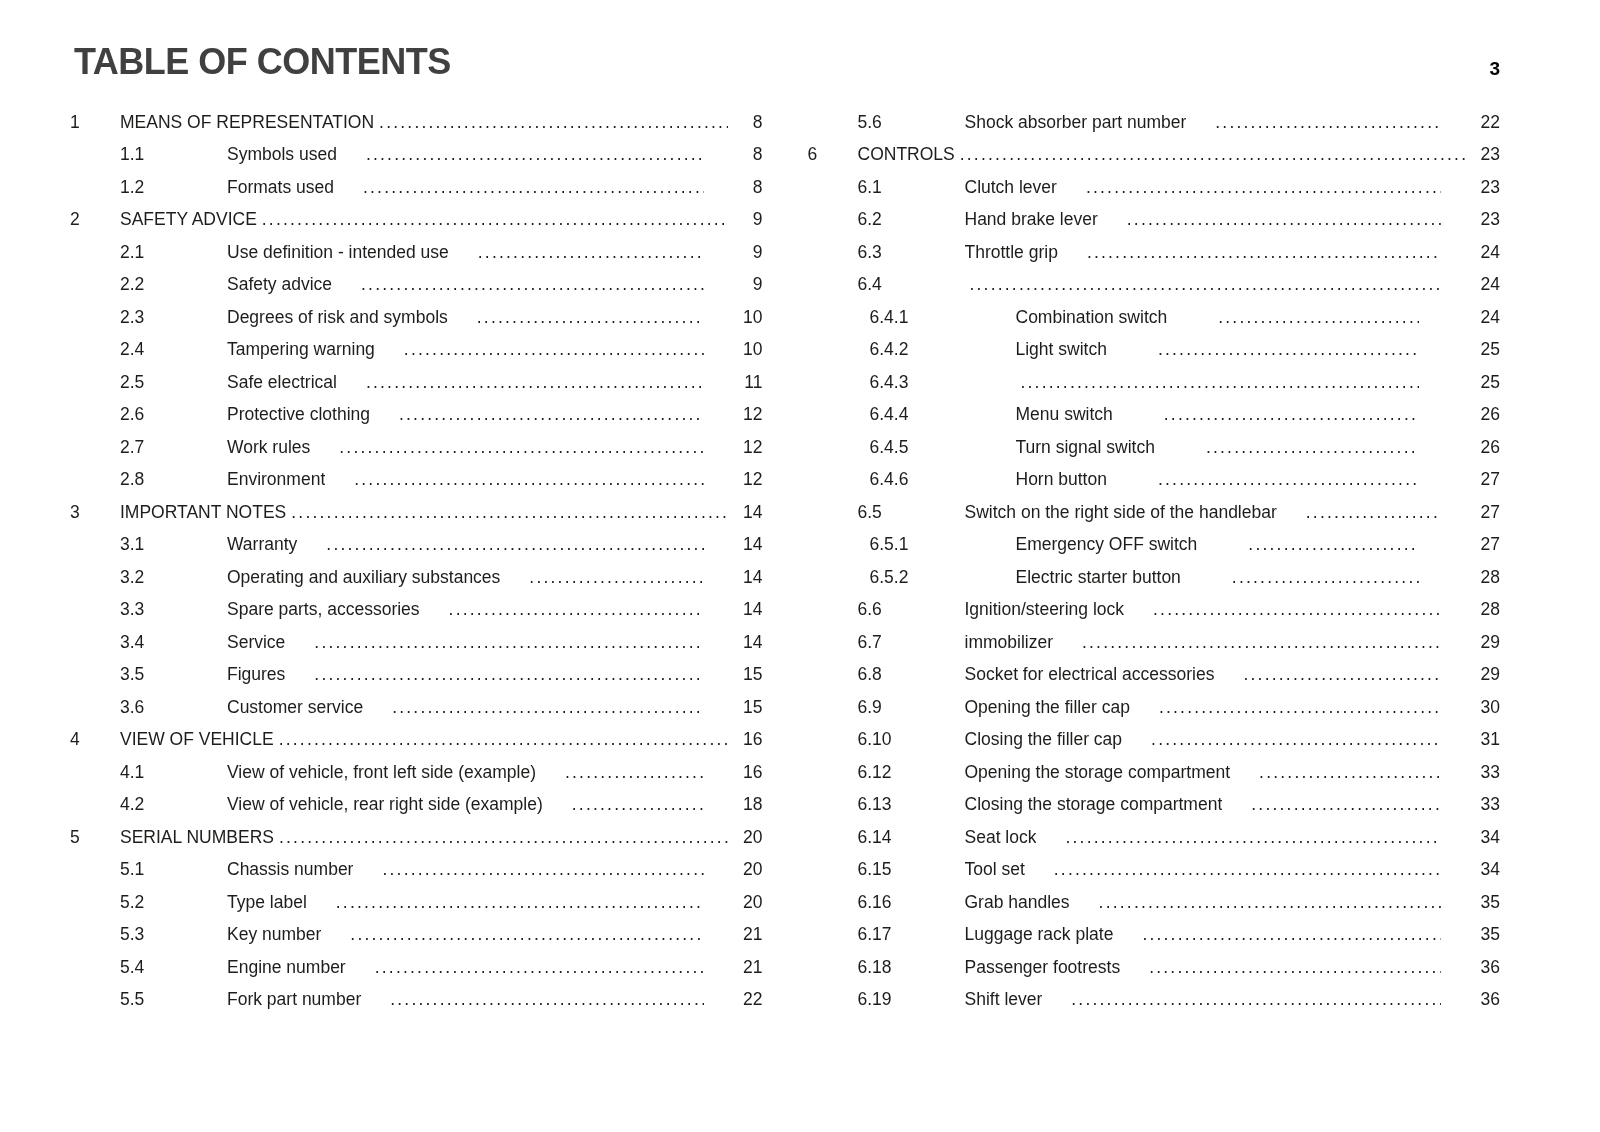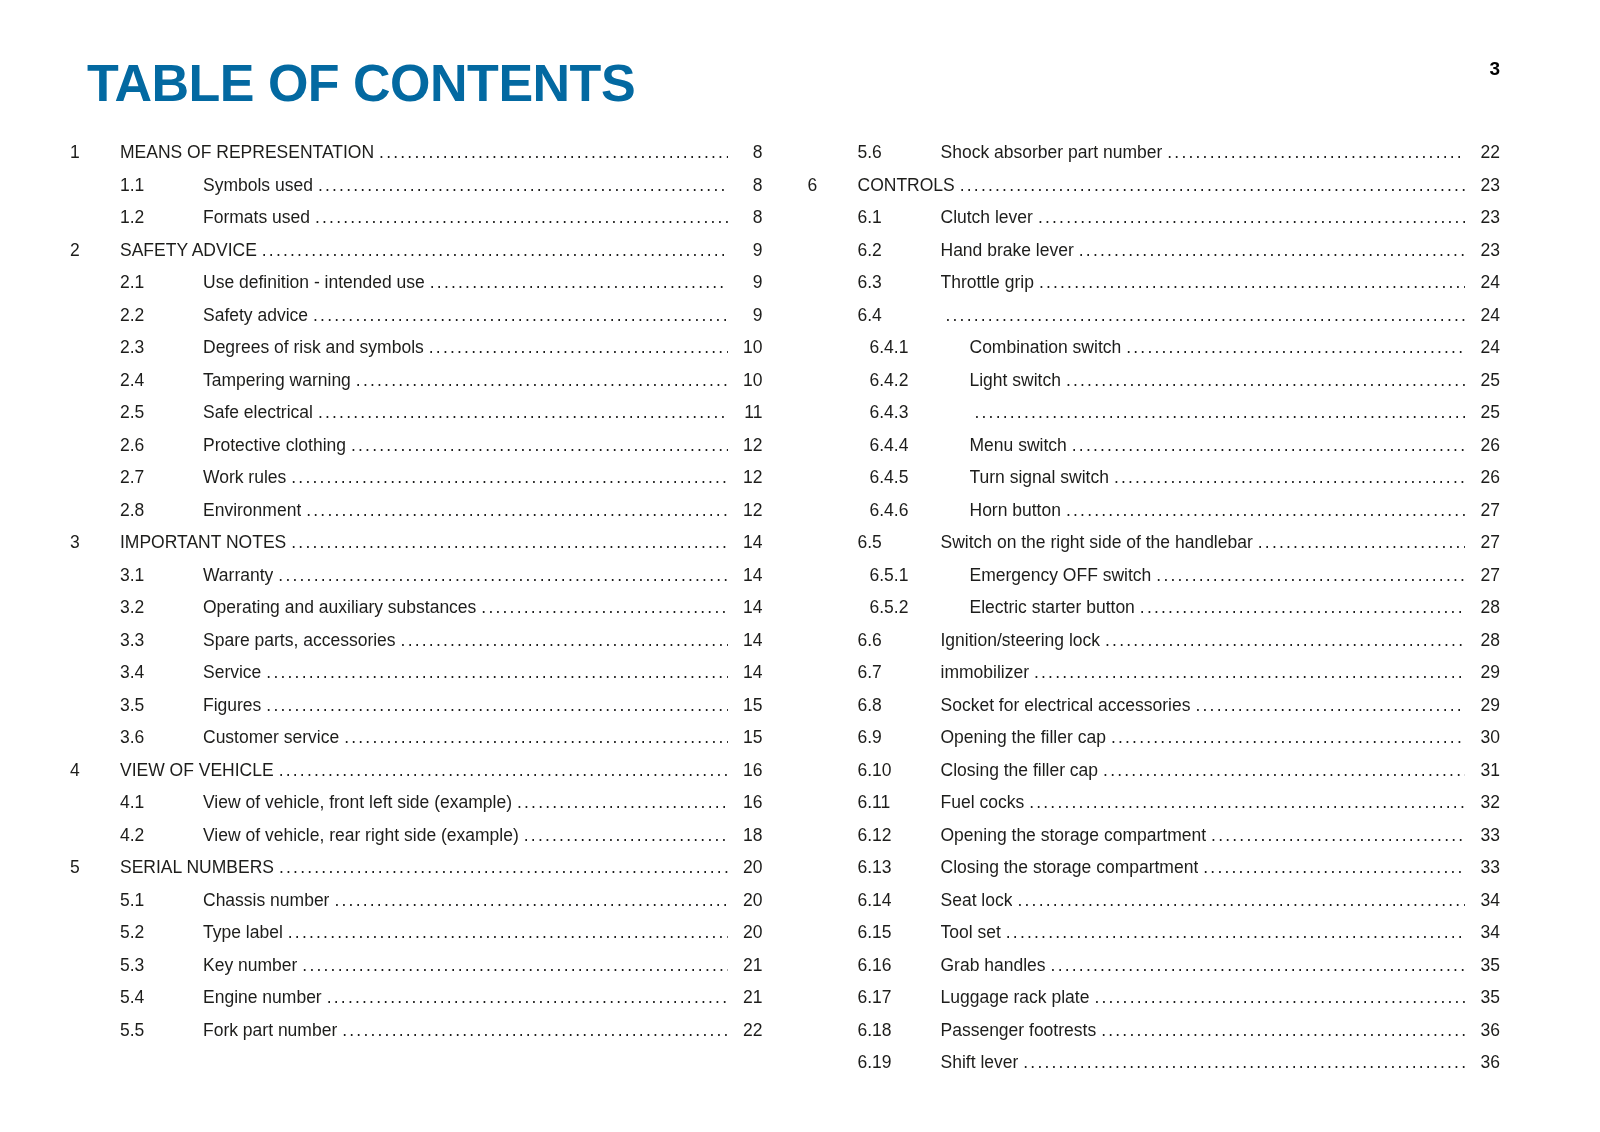--- a/index.html
+++ b/index.html
@@ -12,27 +12,27 @@
     width: 1600px;
     height: 1132px;
     background: #ffffff;
     box-sizing: border-box;
     padding: 0 100px 0 70px;
     overflow: hidden;
     font-family: "Liberation Sans", "DejaVu Sans", sans-serif;
     color: #1d1d1b;
   }
   .doc-title {
-    margin: 17px;
+    margin: 4px;
     padding-top: 38px;
-    font-size: 52px;
+    font-size: 36px;
     line-height: 1.1;
     font-weight: bold;
     letter-spacing: -0.5px;
-    color: #0369a1;
+    color: #404040;
   }
   .corner-pageno {
     position: absolute;
     top: 58px;
     right: 100px;
     font-size: 19px;
     font-weight: bold;
     color: #000000;
   }
   .columns {
@@ -48,23 +48,23 @@
     display: flex;
     align-items: baseline;
     font-size: 17.5px;
     line-height: 32.5px;
     white-space: nowrap;
   }
   .toc-row .num {
     flex: 0 0 auto;
   }
   .toc-row.level-1 .num { width: 50px; }
-  .toc-row.level-2 { padding-left: 50px; }
+  .toc-row.level-2 { padding-left: 50px; gap: 24px; }
   .toc-row.level-2 .num { width: 83px; }
-  .toc-row.level-3 { padding-left: 62px; }
+  .toc-row.level-3 { padding-left: 62px; gap: 46px; }
   .toc-row.level-3 .num { width: 100px; }
   .toc-row .label {
     flex: 0 0 auto;
     max-width: 78%;
     overflow: hidden;
   }
   .toc-row .leader {
     flex: 1 1 0;
     min-width: 14px;
     overflow: hidden;
@@ -372,26 +372,20 @@
           <span class="leader"></span>
           <span class="pagenum">30</span>
         </div>
         <div class="toc-row level-2">
           <span class="num">6.10</span>
           <span class="label">Closing the filler cap</span>
           <span class="leader"></span>
           <span class="pagenum">31</span>
         </div>
         <div class="toc-row level-2">
-          <span class="num">6.11</span>
-          <span class="label">Fuel cocks</span>
-          <span class="leader"></span>
-          <span class="pagenum">32</span>
-        </div>
-        <div class="toc-row level-2">
           <span class="num">6.12</span>
           <span class="label">Opening the storage compartment</span>
           <span class="leader"></span>
           <span class="pagenum">33</span>
         </div>
         <div class="toc-row level-2">
           <span class="num">6.13</span>
           <span class="label">Closing the storage compartment</span>
           <span class="leader"></span>
           <span class="pagenum">33</span>

